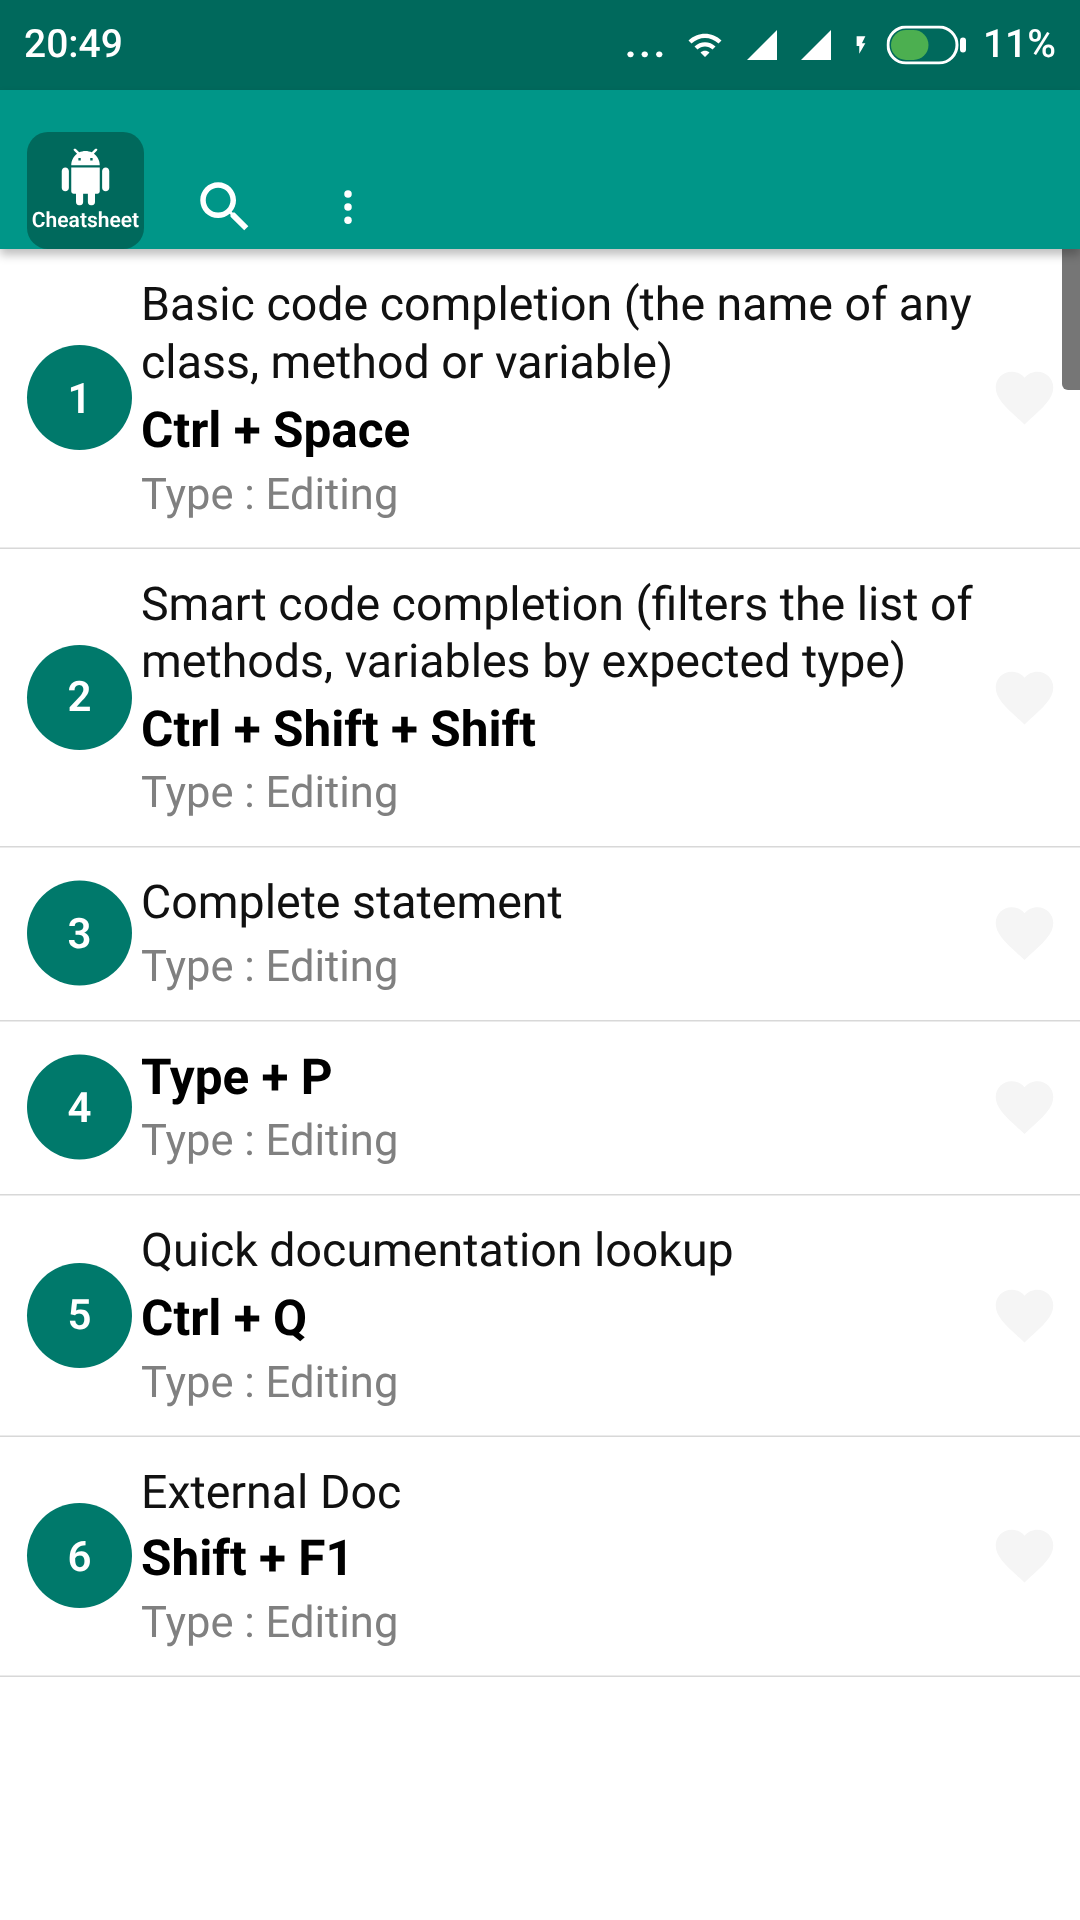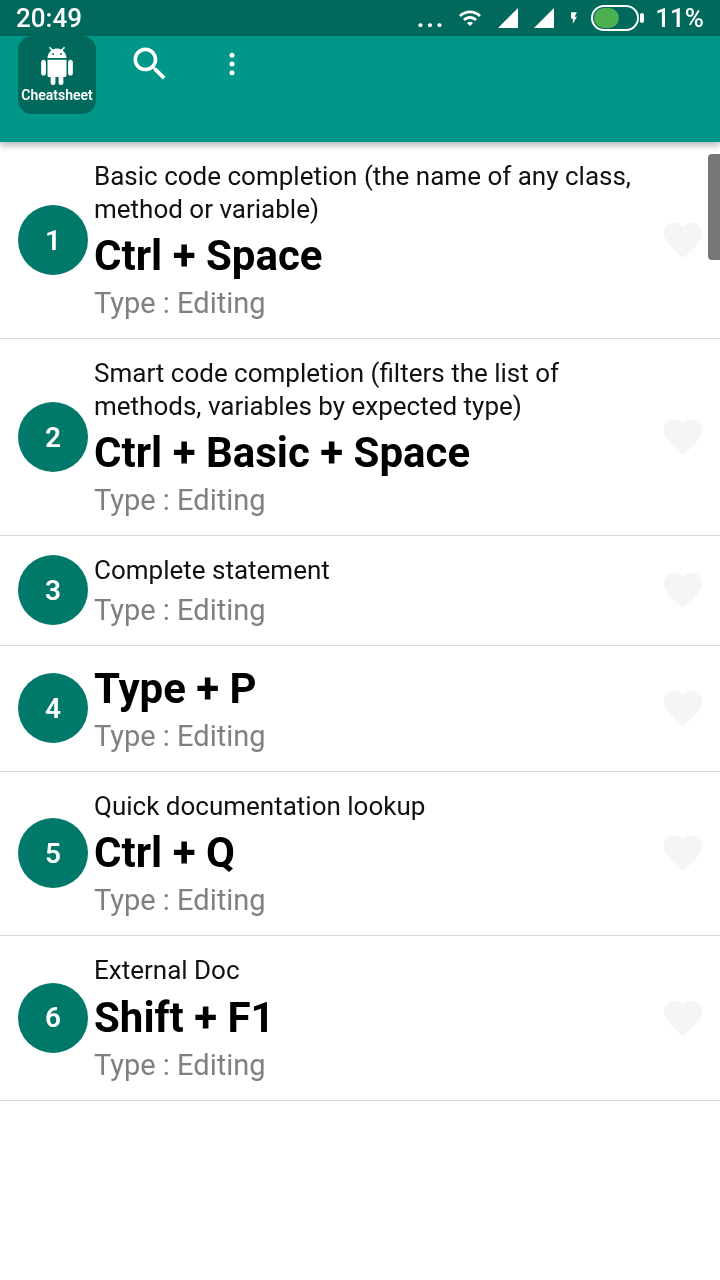--- a/index.html
+++ b/index.html
@@ -1,34 +1,34 @@
 <!DOCTYPE html>
 <html><head>
 <meta charset="utf-8">
 <style>
   * { margin: 0; padding: 0; box-sizing: border-box; }
   html, body { width: 720px; height: 1280px; overflow: hidden; font-family: Roboto, Arial, sans-serif; background: #fff; }
   .statusbar {
-    height: 36px;
+    height: 60px;
     background: #00695c;
     color: #fff;
     display: flex;
     align-items: center;
     justify-content: space-between;
     padding: 0 16px;
     font-size: 26px;
     font-weight: 500;
   }
   .status-right { display: flex; align-items: center; gap: 10px; }
   .status-right svg { display: block; }
   .appbar {
     height: 106px;
     background: #009688;
     display: flex;
-    align-items: flex-start;
+    align-items: flex-end;
     padding: 0 18px;
     gap: 26px;
     box-shadow: 0 4px 6px rgba(0,0,0,0.25);
     position: relative;
     z-index: 2;
   }
   .app-icon {
     width: 78px; height: 78px;
     background: #00695c;
     border-radius: 14px;
@@ -59,22 +59,22 @@
     width: 70px; height: 70px;
     background: #00796b;
     border-radius: 50%;
     color: #fff;
     font-size: 28px;
     font-weight: 600;
     display: flex; align-items: center; justify-content: center;
     flex-shrink: 0;
   }
   .content { flex: 1; min-width: 0; }
-  .title { font-size: 26px; color: #111; line-height: 1.25; margin-bottom: 6px; }
-  .shortcut { font-size: 42px; font-weight: 700; color: #000; margin-bottom: 6px; }
+  .title { font-size: 31px; color: #111; line-height: 1.25; margin-bottom: 6px; }
+  .shortcut { font-size: 33px; font-weight: 700; color: #000; margin-bottom: 6px; }
   .type { font-size: 29px; color: #808080; }
   .fav {
     width: 46px; height: 46px;
     flex-shrink: 0;
     color: #f5f5f5;
     align-self: center;
   }
   .scroll-hint {
     position: absolute;
     top: 154px; right: 0;
@@ -143,21 +143,21 @@
     </div>
     <svg class="fav" viewBox="0 0 24 24" fill="currentColor">
         <path d="M12 21.35l-1.45-1.32C5.4 15.36 2 12.28 2 8.5 2 5.42 4.42 3 7.5 3c1.74 0 3.41.81 4.5 2.09C13.09 3.81 14.76 3 16.5 3 19.58 3 22 5.42 22 8.5c0 3.78-3.4 6.86-8.55 11.54L12 21.35z"></path>
       </svg>
   </div>
 
   <div class="item">
     <div class="badge">2</div>
     <div class="content">
       <div class="title">Smart code completion (filters the list of methods, variables by expected type)</div>
-      <div class="shortcut">Ctrl + Basic + Space</div>
+      <div class="shortcut">Ctrl + Shift + Shift</div>
       <div class="type">Type : Editing</div>
     </div>
     <svg class="fav" viewBox="0 0 24 24" fill="currentColor">
         <path d="M12 21.35l-1.45-1.32C5.4 15.36 2 12.28 2 8.5 2 5.42 4.42 3 7.5 3c1.74 0 3.41.81 4.5 2.09C13.09 3.81 14.76 3 16.5 3 19.58 3 22 5.42 22 8.5c0 3.78-3.4 6.86-8.55 11.54L12 21.35z"></path>
       </svg>
   </div>
 
   <div class="item">
     <div class="badge">3</div>
     <div class="content">

